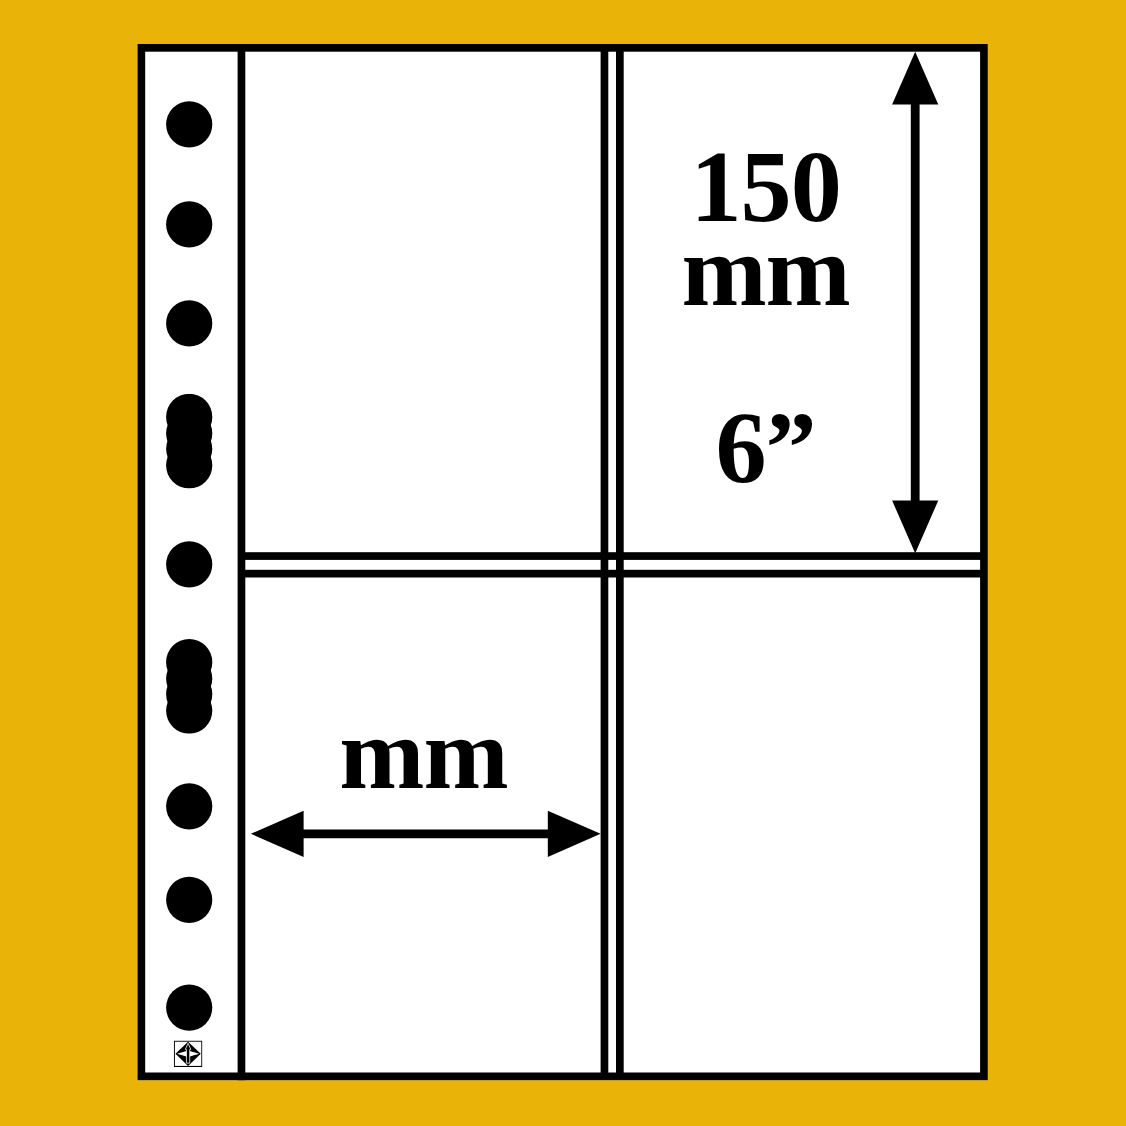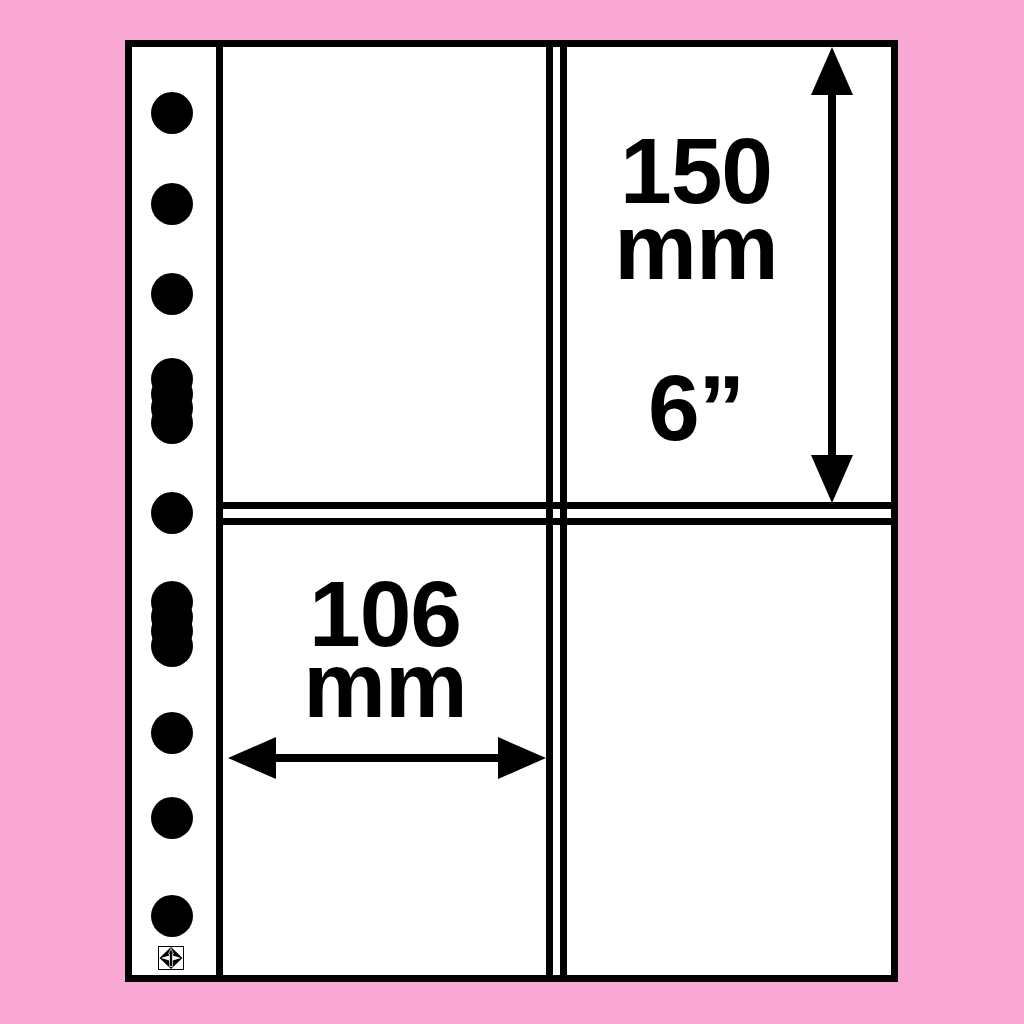--- a/index.html
+++ b/index.html
@@ -1,22 +1,22 @@
 <!DOCTYPE html>
 <html><head>
 <meta charset="utf-8">
 <style>
   html, body { margin: 0; padding: 0; background: #ffffff; }
   .canvas {
     position: relative;
     width: 1024px;
     height: 1024px;
-    background: #f9a8d4;
+    background: #eab308;
     overflow: hidden;
-    font-family: Liberation Sans, sans-serif;
+    font-family: Liberation Serif, serif;
   }
   .page-outline {
     position: absolute;
     left: 125px; top: 40px;
     width: 773px; height: 942px;
     box-sizing: border-box;
     border: 7px solid #000;
     background: #ffffff;
   }
   .vline, .hline { position: absolute; background: #000; }
@@ -97,16 +97,16 @@
   <svg class="arrow-svg" style="left:226px; top:733px; width:322px; height:50px" viewBox="0 0 322 50">
     <line x1="12" y1="25" x2="310" y2="25" stroke="#000" stroke-width="8"></line>
     <polygon points="2,25 50,4 50,46" fill="#000"></polygon>
     <polygon points="320,25 272,4 272,46" fill="#000"></polygon>
   </svg>
 
   <div class="dim-text two-line" style="left:546px; top:133px"><span>150</span><br><span>mm</span></div>
 
   <div class="dim-text one-line" style="left:546px; top:370px">6”</div>
 
-  <div class="dim-text two-line-tight" style="left:235px; top:579px"><span>106</span><br><span>mm</span></div>
+  <div class="dim-text two-line-tight" style="left:235px; top:579px"><br><span>mm</span></div>
 
 
 </div>
 
 </body></html>

